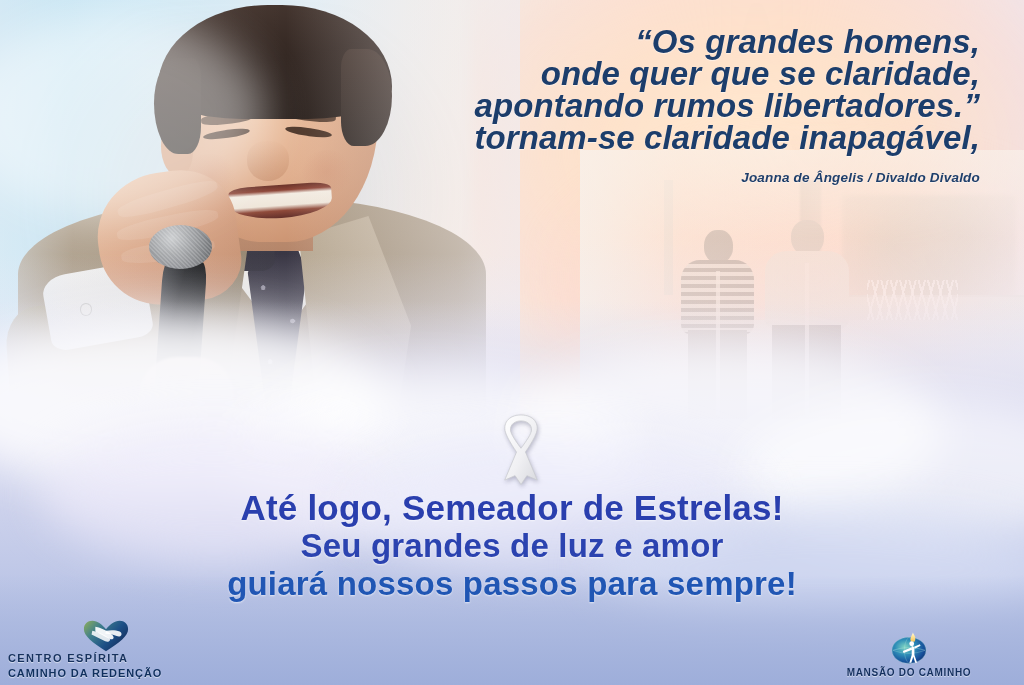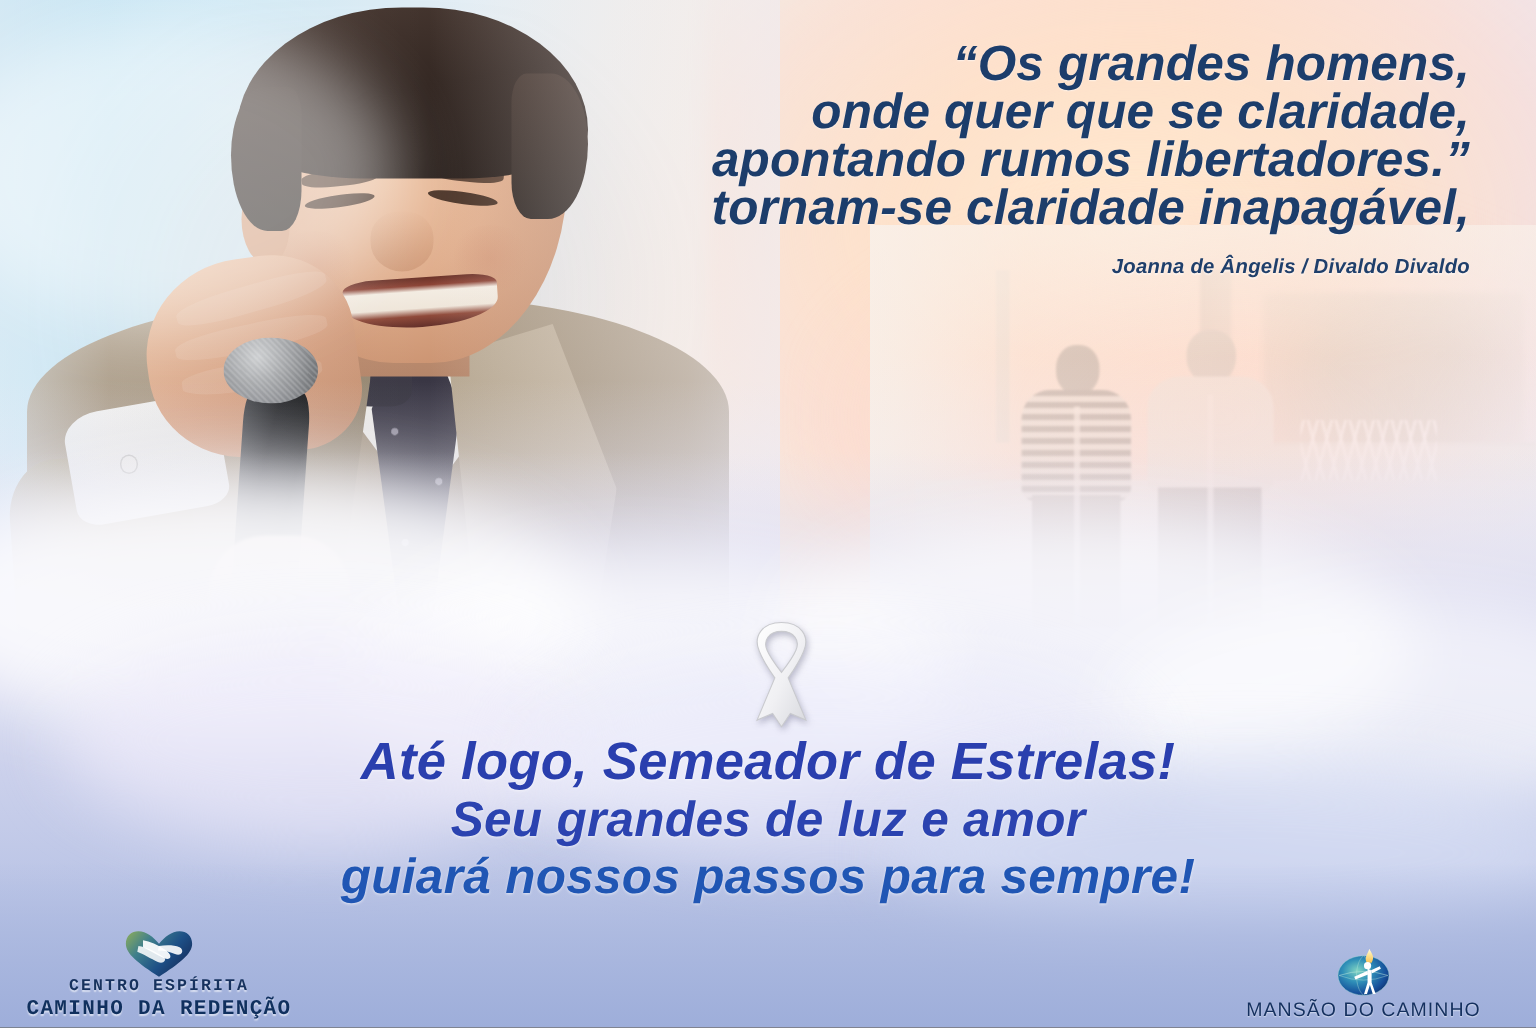--- a/index.html
+++ b/index.html
@@ -305,47 +305,46 @@
   .ribbon{
     position:absolute;left:484px;top:412px;width:74px;height:74px;
   }
   .ribbon svg{display:block;width:100%;height:100%;
     filter:drop-shadow(1px 2px 2px rgba(90,90,120,.38));}
 
   
   .headline{
     position:absolute;left:0;top:489px;width:100%;
     text-align:center;
-    font-style:italic;
     font-weight:bold;
     line-height:38px;
   }
   .hl1{font-size:35px;color:#2a3fae;letter-spacing:.2px;text-shadow:0 1px 2px rgba(255,255,255,.6);}
   .hl2{font-size:33px;color:#2b43b0;letter-spacing:.2px;text-shadow:0 1px 2px rgba(255,255,255,.6);}
   .hl3{font-size:33px;color:#2056b4;letter-spacing:.2px;text-shadow:0 1px 2px rgba(255,255,255,.6);}
 
   
   .logo-left{
-    position:absolute;left:8px;bottom:4px;width:196px;text-align:center;font-family:Liberation Mono, monospace;
+    position:absolute;left:8px;bottom:4px;width:196px;text-align:left;
   }
   .logo-right{
     position:absolute;right:12px;bottom:4px;width:206px;text-align:center;
   }
   .logo-mark{height:34px;display:flex;align-items:flex-end;justify-content:center;}
   .logo-mark svg{display:block;}
   .logo-l1{
     font-size:11px;font-weight:bold;color:#17325e;letter-spacing:1.4px;line-height:13px;
     text-shadow:0 1px 1px rgba(255,255,255,.6);
   }
   .logo-l2{
-    font-size:14px;font-weight:bold;color:#10305e;letter-spacing:.9px;line-height:16px;
+    font-size:11px;font-weight:bold;color:#10305e;letter-spacing:.9px;line-height:16px;
     text-shadow:0 1px 1px rgba(255,255,255,.6);
   }
   .logo-r1{
-    font-size:13px;font-weight:normal;color:#14305f;letter-spacing:.7px;line-height:16px;
+    font-size:10px;font-weight:bold;color:#14305f;letter-spacing:.7px;line-height:16px;
     text-shadow:0 1px 1px rgba(255,255,255,.6);
   }
 </style>
 </head>
 <body>
 
 <div class="poster">
 
   <div class="bg-sky"></div>
   <div class="bg-warm"></div>

